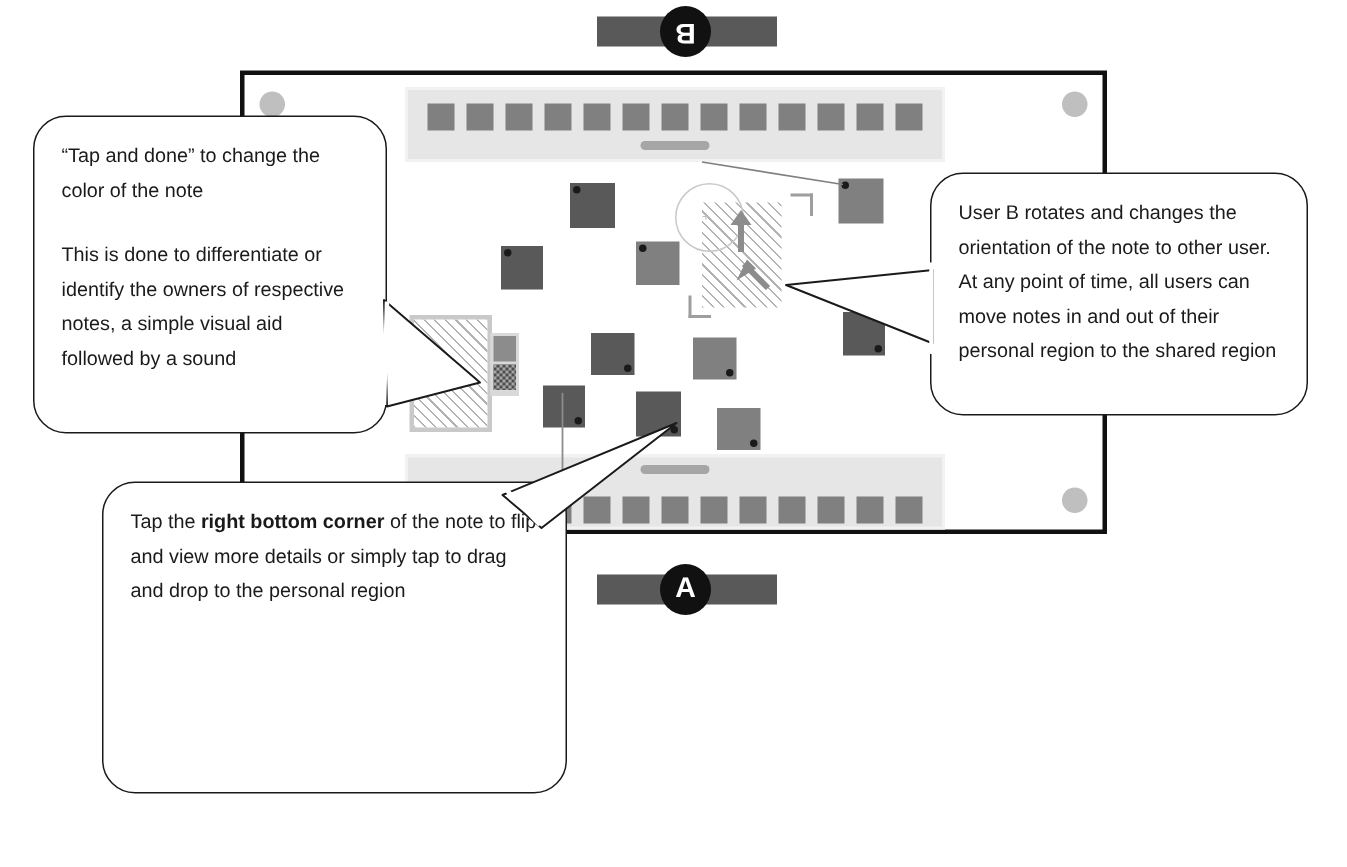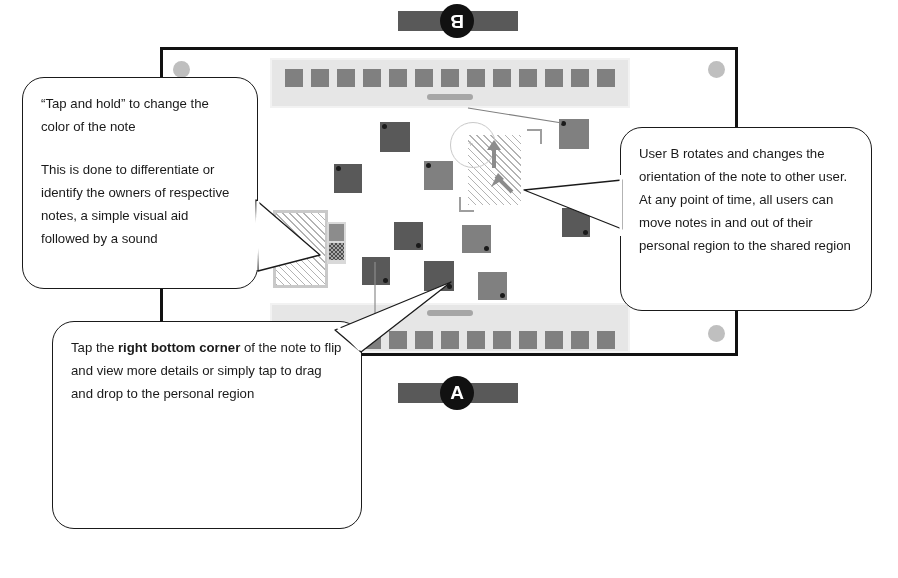--- a/index.html
+++ b/index.html
@@ -119,22 +119,22 @@
     font-size:13.2px;
     line-height:23px;
     padding:14px 18px;
     z-index:6;
   }
   .callout p{margin:0 0 20px 0;}
   .callout p:last-child{margin-bottom:0;}
   .callout b{font-weight:bold;}
 
   .co-left{left:22px;top:77px;width:236px;height:212px;}
-  .co-right{left:620px;top:127px;width:252px;height:184px;}
-  .co-bottom{left:52px;top:321px;width:310px;height:208px;}
+  .co-right{left:620px;top:115px;width:252px;height:162px;}
+  .co-bottom{left:68px;top:321px;width:310px;height:208px;}
 
   
   #tails{position:absolute;left:0;top:0;width:898px;height:578px;z-index:7;}
   #leaders{position:absolute;left:0;top:0;width:898px;height:578px;z-index:3;}
 </style>
 </head>
 <body>
 
 <div id="stage">
 
@@ -266,21 +266,21 @@
     <path d="M258,201 L256,270" stroke="#ffffff" stroke-width="3" fill="none"></path>
 
     <path d="M622,180 L524,190 L622,229 Z" fill="#ffffff" stroke="#1a1a1a" stroke-width="1.3" stroke-linejoin="round"></path>
     <path d="M621,175 L621,236" stroke="#ffffff" stroke-width="3" fill="none"></path>
 
     <path d="M335,330 L451,282 L361,352 Z" fill="#ffffff" stroke="#1a1a1a" stroke-width="1.3" stroke-linejoin="round"></path>
     <path d="M338,327 L360,350" stroke="#ffffff" stroke-width="3" fill="none"></path>
   </svg>
 
   <div class="callout co-left">
-    <p>“Tap and hold” to change the color of the note</p>
+    <p>“Tap and done” to change the color of the note</p>
     <p>This is done to differentiate or identify the owners of respective notes, a simple visual aid followed by a sound</p>
   </div>
 
   <div class="callout co-right">
     <p>User B rotates and changes the orientation of the note to other user. At any point of time, all users can move notes in and out of their personal region to the shared region</p>
   </div>
 
   <div class="callout co-bottom">
     <p><span>Tap the </span><b>right bottom corner</b><span> of the note to flip and view more details or simply tap to drag and drop to the personal region</span></p>
   </div>

